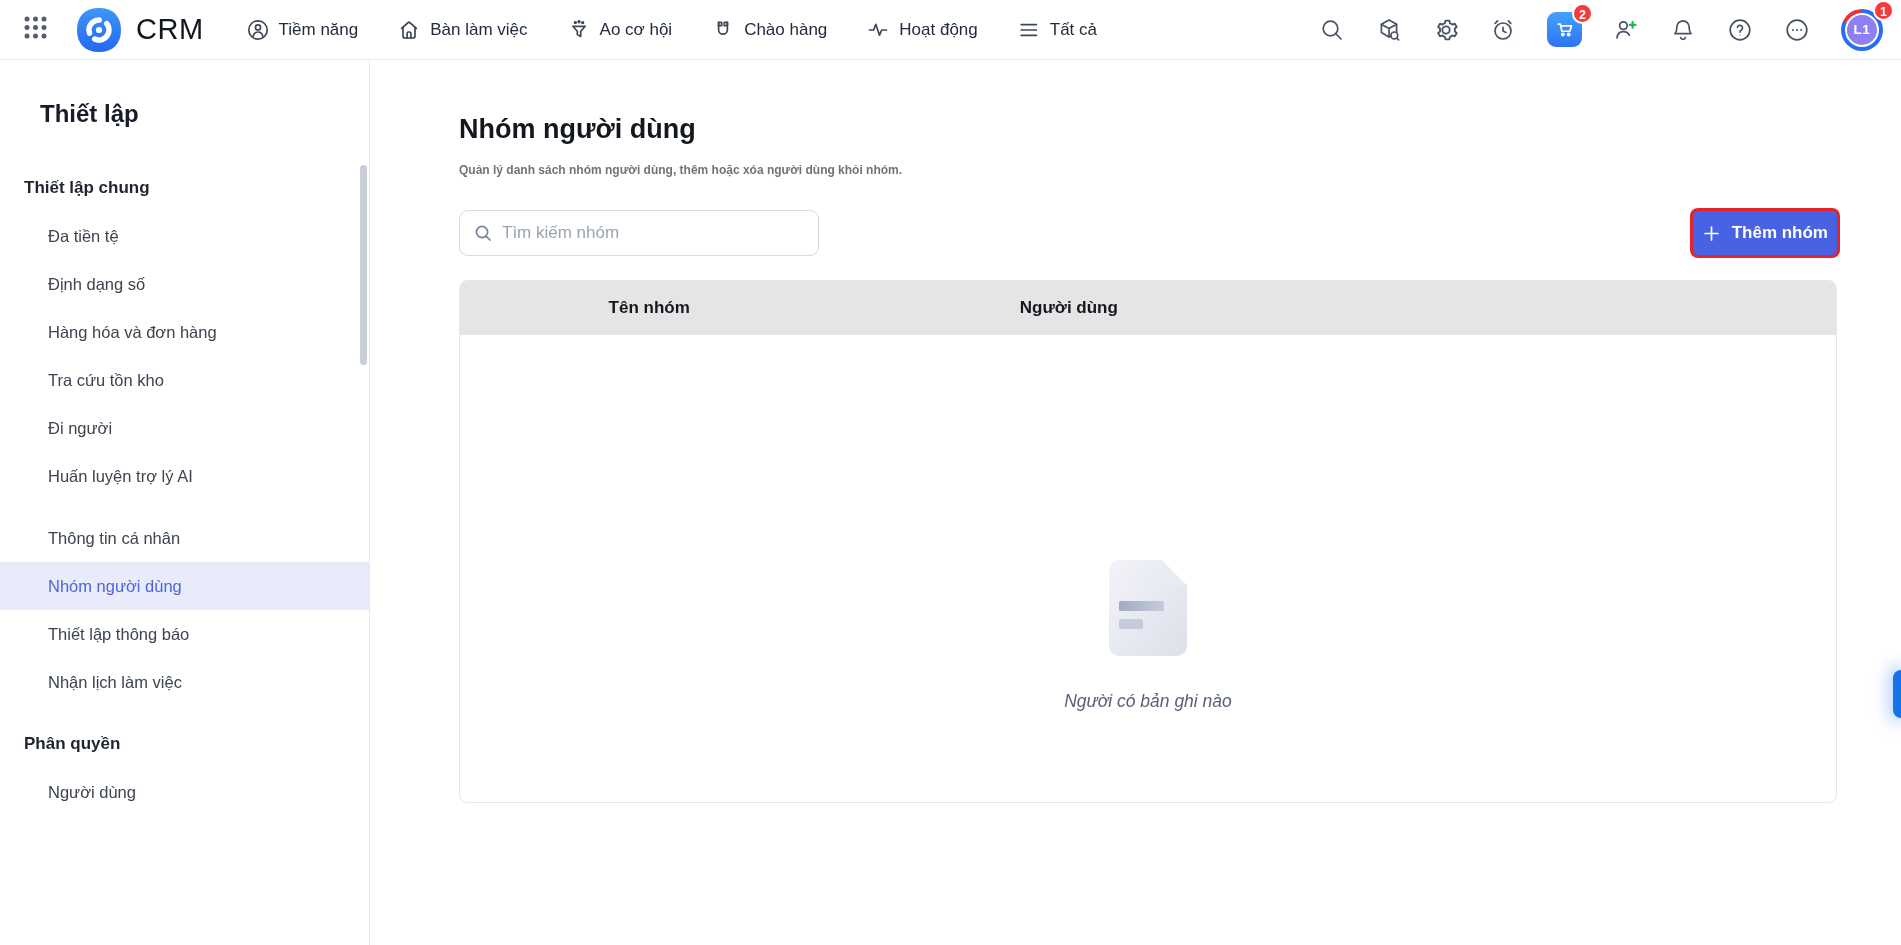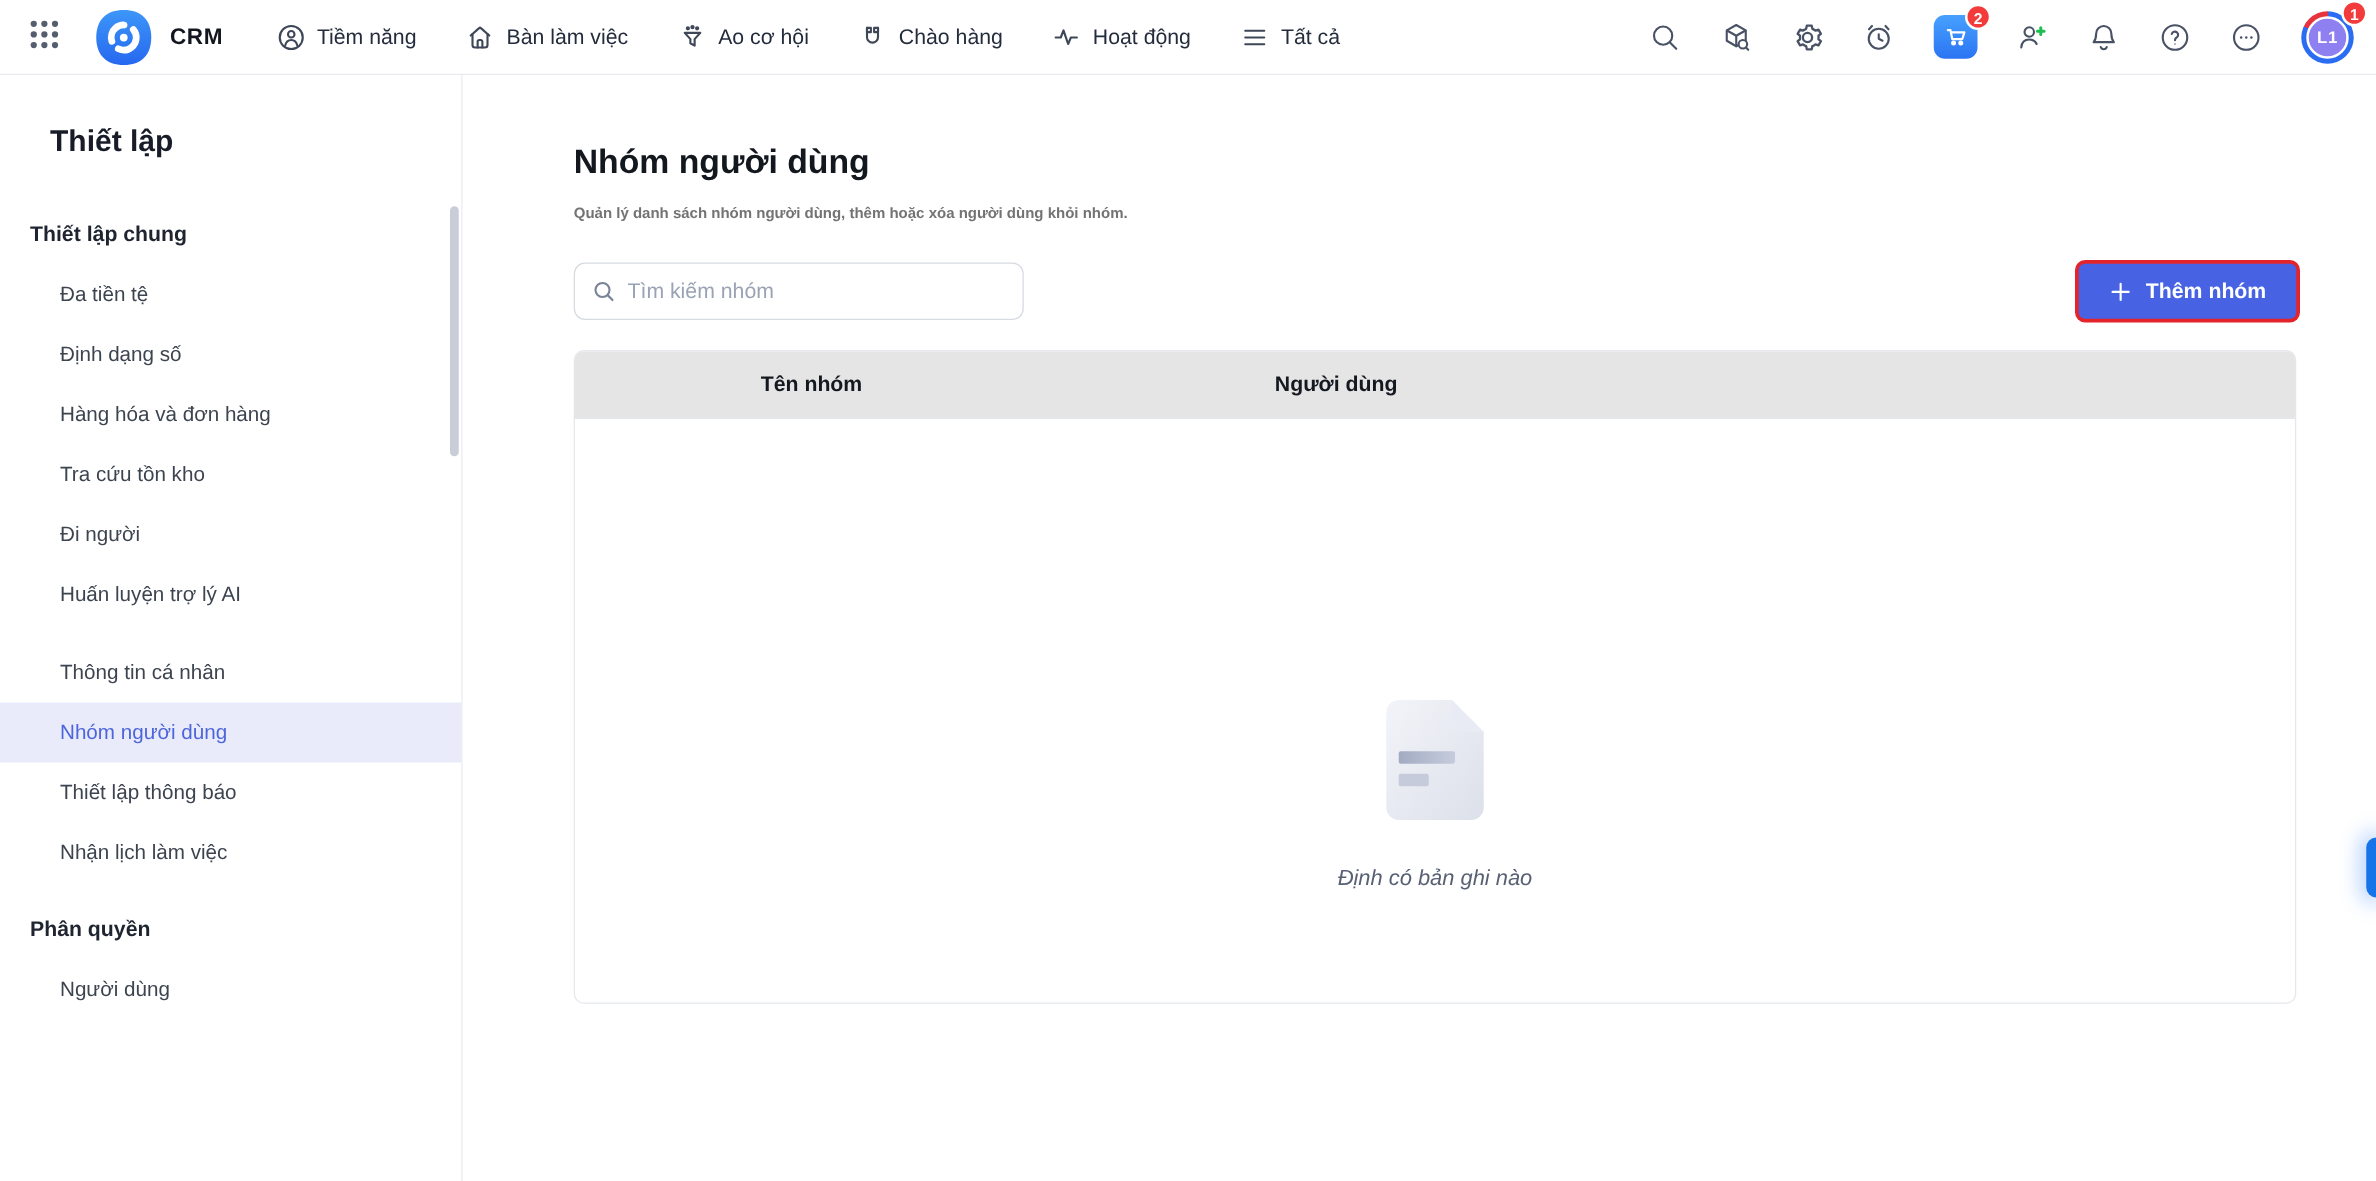--- a/index.html
+++ b/index.html
@@ -6,21 +6,21 @@
   html,body { width:1901px; height:945px; overflow:hidden; background:#fff;
     font-family:"Liberation Sans","DejaVu Sans",sans-serif; color:#1B2230; }
   .app { position:relative; width:1901px; height:945px; }
 
   
   .topbar { height:60px; display:flex; align-items:center; padding:0 18px;
     border-bottom:1px solid #E8EAEE; background:#fff; position:relative; z-index:5; }
   .grid-btn { width:34px; height:34px; display:flex; align-items:center; justify-content:center;
     margin-right:24px; cursor:pointer; }
   .logo { width:46px; height:46px; margin-right:14px; cursor:pointer; }
-  .brand { font-size:18px; font-weight:700; letter-spacing:.5px; color:#11161F; margin-right:42px; }
+  .brand { font-size:29px; font-weight:400; letter-spacing:.5px; color:#11161F; margin-right:42px; }
   .nav { display:flex; align-items:flex-start; gap:39px; }
   .nav-item { display:flex; align-items:center; gap:9px; cursor:pointer; white-space:nowrap; }
   .nav-item .nico { width:24px; height:24px; color:#3E4757; display:flex; }
   .nav-label { font-size:17px; font-weight:500; color:#232C3C; }
   .top-right { margin-left:auto; display:flex; align-items:center; gap:31px; }
   .tico { width:26px; height:26px; color:#495264; position:relative; cursor:pointer; display:flex;
     align-items:center; justify-content:center; flex:none; }
   .tico svg { width:26px; height:26px; }
   .cart-sq { width:35px; height:35px; border-radius:9px;
     background:linear-gradient(180deg,#47A1FF,#2B74F3); display:flex; align-items:center;
@@ -55,21 +55,21 @@
     padding:54px 64px 0 88px; }
   .page-title { font-size:27px; font-weight:600; color:#13181F; }
   .page-sub { margin-top:18px; font-size:12px; color:#737373;font-weight:bold; }
   .toolbar { margin-top:33px; display:flex; align-items:center; justify-content:space-between; }
   .search-box { width:360px; height:46px; border:1px solid #D6DAE1; border-radius:9px;
     display:flex; align-items:center; padding:0 13px; gap:9px; background:#fff; }
   .search-box .sico { width:20px; height:20px; color:#7A8496; display:flex; flex:none; }
   .search-box input { border:none; outline:none; flex:1; font-size:17px; color:#2A3342;
     font-family:inherit; background:transparent; }
   .search-box input::placeholder { color:#9AA3B4; }
-  .add-btn { height:44px; padding:0 24px; background:#4763E4; color:#fff; border:none;
+  .add-btn { height:44px; padding:0 9px; background:#4763E4; color:#fff; border:none;
     border-radius:5px; font-size:17px; font-weight:600; font-family:inherit; display:flex;
     align-items:center; gap:11px; cursor:pointer; box-shadow:0 0 0 3px #E3242B; }
   .add-btn .pico { width:19px; height:19px; display:flex; }
 
   .table { margin-top:24px; border:1px solid #E4E7EC; border-radius:8px; height:523px;
     overflow:hidden; background:#fff; }
   .thead { height:54px; background:#e5e5e5; border-bottom:1px solid #E4E7EC; display:flex;
     align-items:center; }
   .th { font-size:17px; font-weight:700; color:#14181F; text-align:center; }
   .th-0 { width:27.5%; }
@@ -317,19 +317,19 @@
       <linearGradient id="bar1" x1="0" y1="0" x2="1" y2="0">
         <stop offset="0" stop-color="#A2ABC2"></stop>
                   <stop offset="1" stop-color="#C6CCDC"></stop>
                 </linearGradient>
               </defs>
       <path d="M11 1h42.5L79 26.5V87a10 10 0 0 1-10 10H11A10 10 0 0 1 1 87V11A10 10 0 0 1 11 1Z" fill="url(#pg1)"></path>
       <path d="M53.5 1 79 26.5H61.5a8 8 0 0 1-8-8Z" fill="#E8EBF3"></path>
       <rect x="11" y="42" width="45" height="10" rx="1.6" fill="url(#bar1)"></rect>
       <rect x="11" y="60" width="24" height="10" rx="1.6" fill="#C5CBDA"></rect>
             </svg></span>
-        <div class="empty-text">Định có bản ghi nào</div>
+        <div class="empty-text">Người có bản ghi nào</div>
       </div>
     </div>
   </div>
 
   <div class="edge-pill"></div>
 </div>
 
 </body></html>

